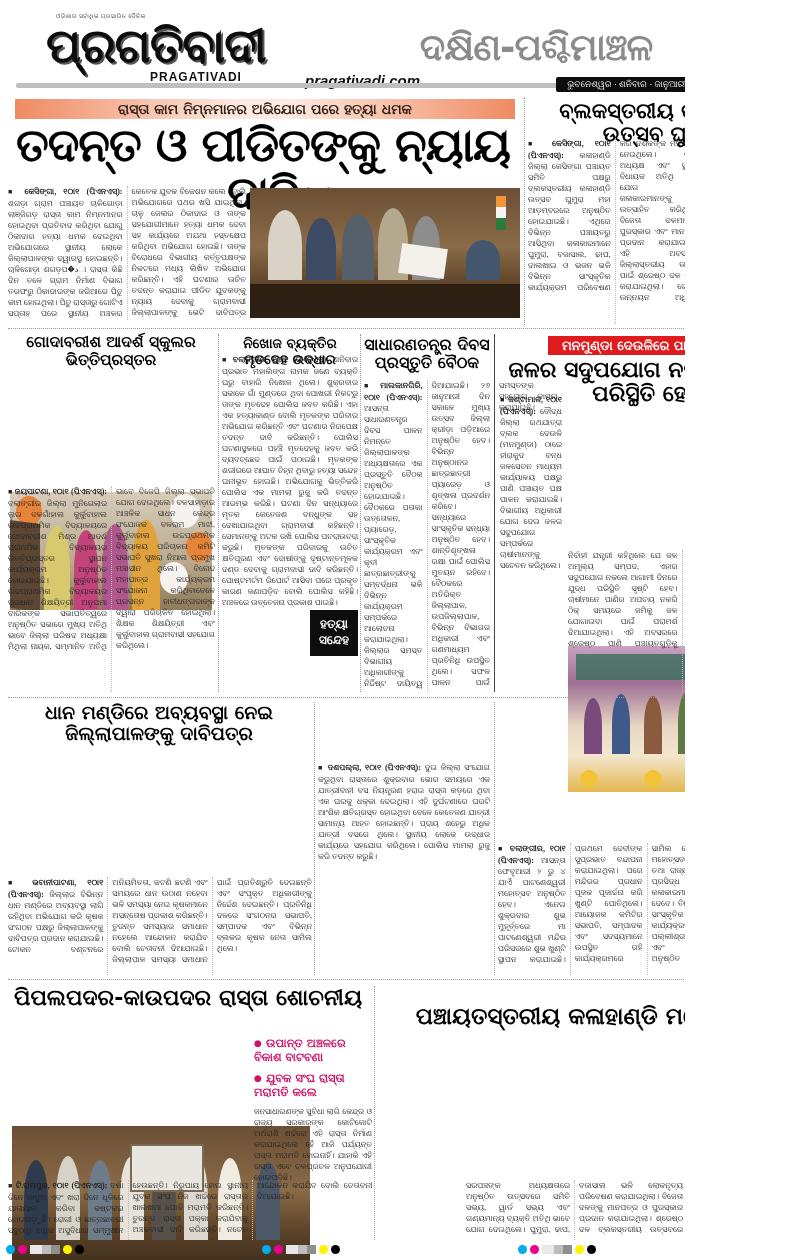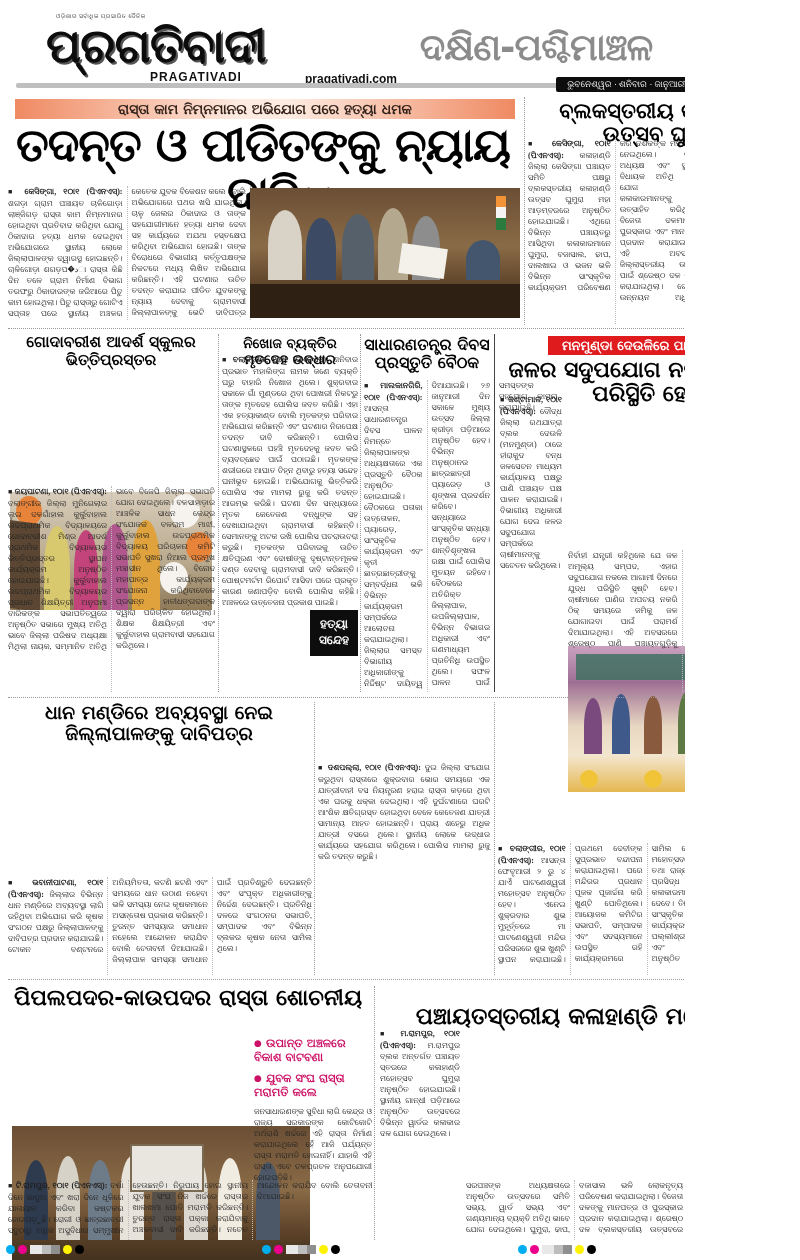--- a/index.html
+++ b/index.html
@@ -4,21 +4,21 @@
 <style>
   html,body{margin:0;padding:0;background:#fff;}
   #page{position:relative;width:685px;height:1260px;background:#fff;overflow:hidden;
         font-family:"Liberation Serif", serif;color:#1a1a1a;}
   .abs{position:absolute;}
   
   .tagline{font-size:6px;color:#333;letter-spacing:.5px;}
   .logo-main{font-family:"DejaVu Sans",sans-serif;font-weight:bold;font-size:47px;line-height:1;
              color:#0c0c0c;text-shadow:2px 2px 0 #555;letter-spacing:-1px;}
   .logo-sub{font-family:"Liberation Sans",sans-serif;font-weight:bold;font-size:12px;color:#111;letter-spacing:1px;}
-  .logo-web{font-family:"Liberation Sans",sans-serif;font-weight:bold;font-size:12px;color:#111;}
+  .logo-web{font-family:"Liberation Sans",sans-serif;font-weight:bold;font-size:15px;color:#111;font-style:italic;}
   .section-title{font-family:"DejaVu Sans",sans-serif;font-weight:bold;font-size:37px;color:#8b8b8b;
                  text-align:center;letter-spacing:-1px;}
   .rule-gray{background:#bfbfbf;height:5px;border-radius:2px;}
   .datebar{background:#0d0d0d;color:#fff;font-size:9px;font-family:"Liberation Sans",sans-serif;
            padding:2px 8px;border-radius:2px;text-align:center;}
   .pagebox{background:#404040;color:#fff;font-size:9px;font-family:"Liberation Sans",sans-serif;
            padding:2px 6px;border-radius:2px;text-align:center;}
   .anniv{display:flex;align-items:flex-start;}
   .anniv-brand{color:#c21f1f;font-size:6px;font-weight:bold;}
   .anniv-5{font-family:"Liberation Sans",sans-serif;font-weight:bold;font-size:46px;line-height:.9;color:#1a56a0;}
@@ -220,24 +220,20 @@
     <div class="bullet-item"><span class="bullet-dot">●</span> <span>ଯୁବକ ସଂଘ ରାସ୍ତା ମରାମତି କଲେ</span></div>
     <div class="body-txt" style="margin-top:4px;">ଜନସାଧାରଣଙ୍କ ସୁବିଧା ଲାଗି କେନ୍ଦ୍ର ଓ ରାଜ୍ୟ ସରକାରଙ୍କ କୋଟିକୋଟି ଅର୍ଥରାଶି ଖର୍ଚ୍ଚରେ ଏହି ରାସ୍ତା ନିର୍ମାଣ କରାଯାଇଥିଲେ ହେଁ ଆଜି ପର୍ଯ୍ୟନ୍ତ ରାସ୍ତା ମରାମତି ହୋଇନାହିଁ। ଯାହାକି ଏହି ରାସ୍ତା ଏବେ ଚଳପ୍ରଚଳ ଅନୁପଯୋଗୀ ହୋଇପଡ଼ିଛି।</div>
   </div>
   <div class="abs body-txt cols2" style="left:8px;top:1180px;width:240px;height:60px;">
     <span class="marker">■ </span><b class="dl">ଟି.ରାମପୁର, ୧୦ା୧ (ପିଏନଏସ୍):</b>
     <span>ବର୍ଷା ଦିନେ କାଦୁଅ ଏବଂ ଖରା ଦିନେ ଧୂଳିରେ ଯାତାୟାତ କରିବା କଷ୍ଟକର ହୋଇପଡ଼ୁଛି। ରୋଗୀ ଓ ଛାତ୍ରଛାତ୍ରୀ ସବୁଠାରୁ ଅଧିକ ଅସୁବିଧାର ସମ୍ମୁଖୀନ ହେଉଛନ୍ତି। ନିରୁପାୟ ହୋଇ ସ୍ଥାନୀୟ ଯୁବକ ସଂଘ ନିଜ ଖର୍ଚ୍ଚରେ ରାସ୍ତାର ଖାଲଖମା ପୋତି ମରାମତି କରିଛନ୍ତି। ତୁରନ୍ତ ରାସ୍ତା ପକ୍କା କରାଯିବାକୁ ଅଞ୍ଚଳବାସୀ ଦାବି କରିଛନ୍ତି। ନଚେତ ଆନ୍ଦୋଳନ କରାଯିବ ବୋଲି ଚେତାବନୀ ଦିଆଯାଇଛି।</span>
   </div>
 
   <div class="abs vdot" style="left:374px;top:986px;height:254px;"></div>
   <div class="abs hl-lg" style="left:380px;top:1004px;width:416px;font-size:23px;">ପଞ୍ଚାୟତସ୍ତରୀୟ କଳାହାଣ୍ଡି ମହୋତ୍ସବ</div>
-  <div class="abs body-txt" style="left:380px;top:1028px;width:80px;height:212px;">
-    <span class="marker">■ </span><b class="dl">ମ.ରାମପୁର, ୧୦ା୧ (ପିଏନଏସ୍):</b>
-    <span>ମ.ରାମପୁର ବ୍ଲକ ଅନ୍ତର୍ଗତ ପଞ୍ଚାୟତ ସ୍ତରରେ କଳାହାଣ୍ଡି ମହୋତ୍ସବ ଘୁମୁରା ଅନୁଷ୍ଠିତ ହୋଇଯାଇଛି। ସ୍ଥାନୀୟ ଗାନ୍ଧୀ ପଡ଼ିଆରେ ଅନୁଷ୍ଠିତ ଉତ୍ସବରେ ବିଭିନ୍ନ ୱାର୍ଡର କଳାକାର ଦଳ ଯୋଗ ଦେଇଥିଲେ।</span>
-  </div>
 
   <div class="abs body-txt cols3" style="left:466px;top:1180px;width:330px;height:60px;">ସରପଞ୍ଚଙ୍କ ଅଧ୍ୟକ୍ଷତାରେ ଅନୁଷ୍ଠିତ ଉତ୍ସବରେ ସମିତି ସଭ୍ୟ, ୱାର୍ଡ ସଭ୍ୟ ଏବଂ ଗଣ୍ୟମାନ୍ୟ ବ୍ୟକ୍ତି ଅତିଥି ଭାବେ ଯୋଗ ଦେଇଥିଲେ। ଘୁମୁରା, ଢାପ, ବଜାସାଲ ଭଳି ଲୋକନୃତ୍ୟ ପରିବେଷଣ କରାଯାଇଥିଲା। ବିଜେତା ଦଳଙ୍କୁ ମାନପତ୍ର ଓ ପୁରସ୍କାର ପ୍ରଦାନ କରାଯାଇଥିଲା। ଶ୍ରେଷ୍ଠ ଦଳ ବ୍ଲକସ୍ତରୀୟ ଉତ୍ସବରେ ଅଂଶଗ୍ରହଣ କରିବେ। କାର୍ଯ୍ୟକ୍ରମକୁ ପଞ୍ଚାୟତ କର୍ମଚାରୀମାନେ ପରିଚାଳନା କରିଥିଲେ ଏବଂ ଶେଷରେ ଧନ୍ୟବାଦ ଅର୍ପଣ କରାଯାଇଥିଲା।</div>
 
   <div class="abs regset" style="left:6px;top:1245px;">
     <span class="dot" style="background:#00adee;"></span>
     <span class="dot" style="background:#ec008c;"></span>
     <span class="graybar"></span>
     <span class="dot" style="background:#fff200;"></span>
     <span class="dot" style="background:#000;"></span>
   </div>

